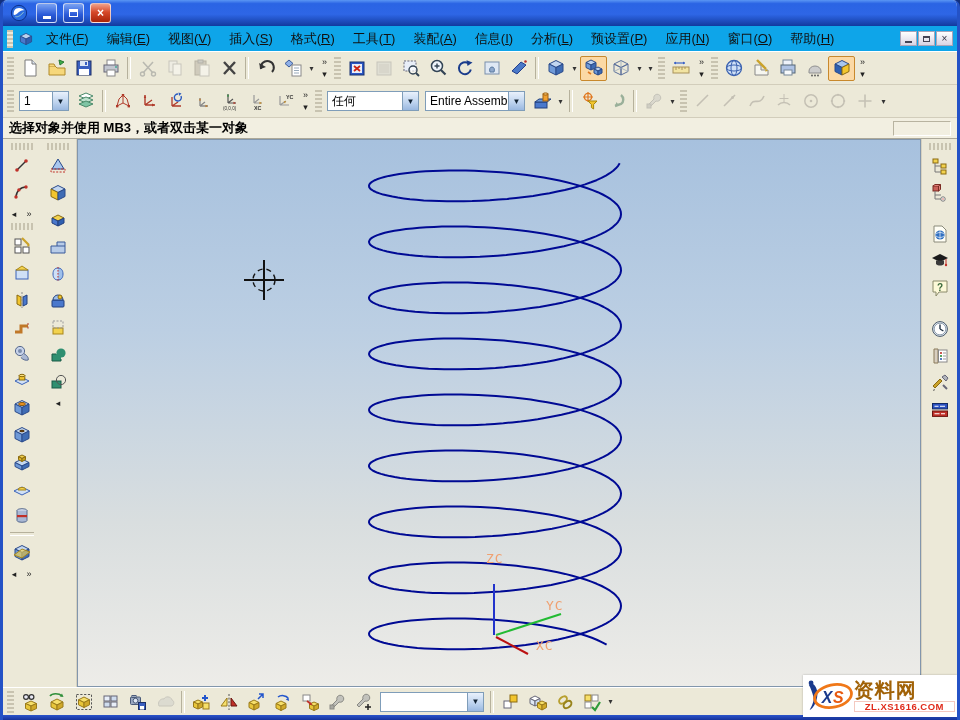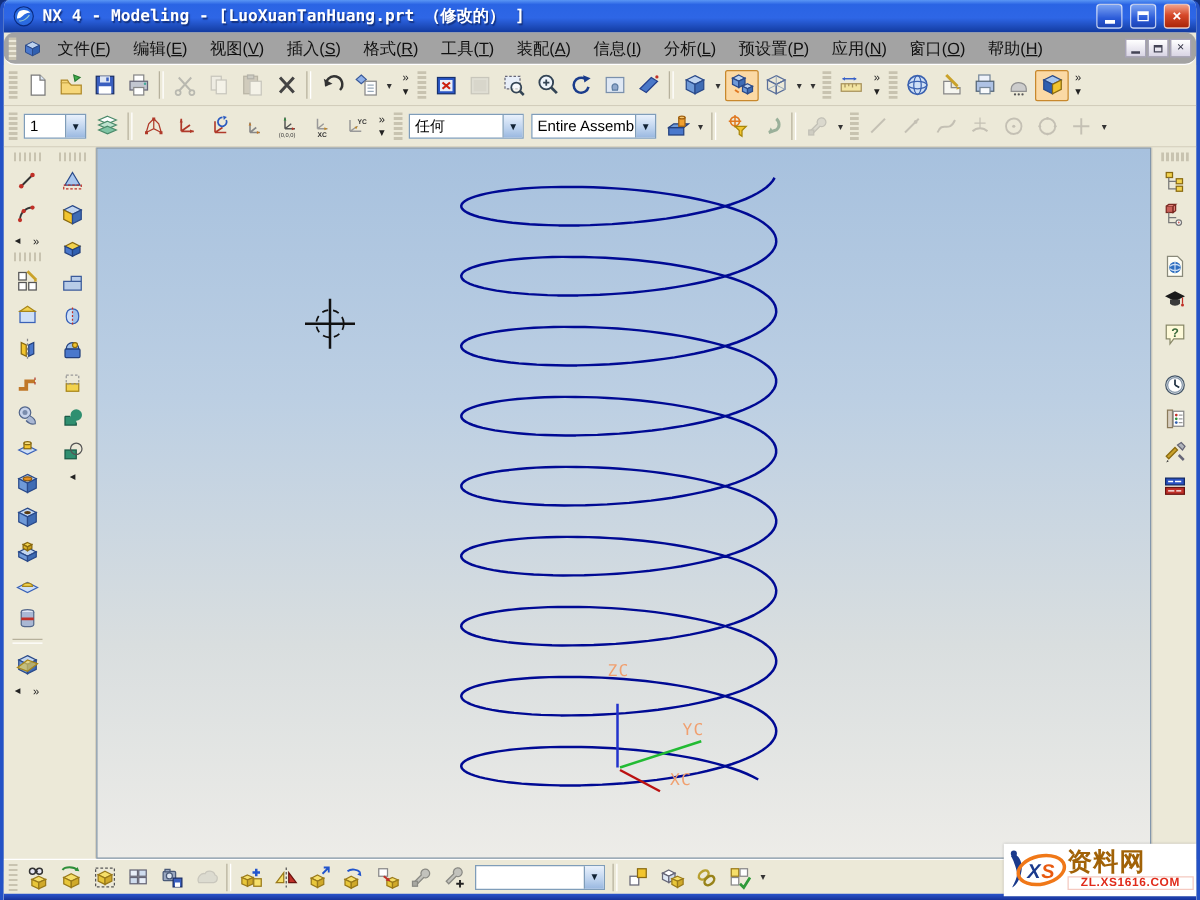--- a/index.html
+++ b/index.html
@@ -7,21 +7,21 @@
 .window{width:960px;height:720px;display:flex;flex-direction:column;background:#ece9d8;border-left:3px solid #2452c6;border-right:3px solid #2452c6;border-radius:7px 7px 0 0;overflow:hidden;position:relative;}
 
 .titlebar{height:26px;flex:0 0 26px;background:linear-gradient(180deg,#5a96f4 0%,#2a64e4 14%,#2e66e6 55%,#123a9e 100%);display:flex;align-items:center;padding:0 5px;gap:4px;}
 .title-text{color:#fff;font-family:"DejaVu Sans Mono","Liberation Mono",monospace;font-weight:bold;font-size:13px;text-shadow:1px 1px 1px #12307e;white-space:nowrap;overflow:hidden;flex:1;}
 .tbtn{width:21px;height:20px;border-radius:3px;border:1px solid rgba(255,255,255,.7);margin-left:2px;display:flex;align-items:center;justify-content:center;color:#fff;font-weight:bold;font-size:12px;line-height:1;}
 .tbtn.b{background:linear-gradient(180deg,#7aa2f2,#2a5ad8 60%,#1c44b4);}
 .tbtn.r{background:linear-gradient(180deg,#f0a088,#d6492a 45%,#aa2408);}
 .tbtn .minline{width:8px;height:0;border-bottom:3px solid #fff;margin-top:8px;}
 .tbtn .box{width:9px;height:8px;border:1px solid #fff;border-top-width:3px;}
 
-.menubar{height:26px;flex:0 0 26px;background:#a3a3a3;display:flex;align-items:center;font-size:13px;padding-left:2px;border-bottom:1px solid #fff;border-radius:9px;}
+.menubar{height:26px;flex:0 0 26px;background:#0ea5e9;display:flex;align-items:center;font-size:13px;padding-left:2px;border-bottom:1px solid #fff;}
 .menu-grip{width:6px;height:18px;margin:0 2px;background:repeating-linear-gradient(180deg,#c8c3b0 0 2px,#ece9d8 2px 4px);}
 .menu-appicon{width:22px;height:20px;display:flex;align-items:center;justify-content:center;}
 .menu-item{padding:3px 9px;color:#111;white-space:nowrap;}
 .menu-item u{text-decoration:underline;}
 .mdi{margin-left:auto;display:flex;align-items:center;padding-right:4px;gap:1px;}
 .mbtn{width:17px;height:15px;border:1px solid #a8a4b8;background:linear-gradient(180deg,#fff,#d8d4e4);display:flex;align-items:center;justify-content:center;font-size:10px;color:#334;line-height:1;}
 .mbtn .box{width:7px;height:6px;border:1px solid #445;border-top-width:2px;}
 .mbtn .minline{width:7px;height:0;border-bottom:2px solid #445;margin-top:7px;}
 
 .tbar{display:flex;align-items:center;background:#ece9d8;border-bottom:1px solid #d2cdbb;padding:1px 2px;}
@@ -71,21 +71,20 @@
 <div class="window">
 
   <div class="titlebar">
     <span class="menu-appicon">
       <svg width="18" height="18" viewBox="0 0 20 20">
           <circle cx="10" cy="10" r="8.5" fill="#2a6ae0" stroke="#0a2a80"></circle>
           <path d="M4 12c4 1 6-6 12-5-2-3-9-4-11 0-1 2-1 4-1 5z" fill="#fff"></path>
           <path d="M6 14c3 1 7-2 9-5" stroke="#9cc" fill="none"></path>
         </svg>
     </span>
-    <span class="title-text">NX 4 - Modeling - [LuoXuanTanHuang.prt （修改的） ]</span>
     <span class="tbtn b">
         <span class="minline"></span>
       </span>
     <span class="tbtn b">
         <span class="box"></span>
       </span>
     <span class="tbtn r">×</span>
   </div>
 
   <div class="menubar">
@@ -478,20 +477,24 @@
         </svg>
       </span>
       <span class="ticon gray">
         <svg width="20" height="20" viewBox="0 0 20 20">
           <path d="M10 3.5v13M3.5 10h13" stroke="#a08868" stroke-width="1.6"></path>
         </svg>
       </span>
       <span class="dd">▾</span>
     </div>
 
+  <div class="cuebar">
+    <span>选择对象并使用 MB3，或者双击某一对象</span>
+    <span class="cue-right"></span>
+  </div>
 
   <div class="main">
     <div class="vbar" id="leftbarA">
         <span class="grip"></span>
         <span class="ticon">
           <svg width="20" height="20" viewBox="0 0 20 20">
             <path d="M5 14L14 5" stroke="#333" stroke-width="1.5"></path>
             <circle cx="5" cy="14" r="1.8" fill="#c03028"></circle>
             <circle cx="14" cy="5" r="1.8" fill="#c03028"></circle>
           </svg>

